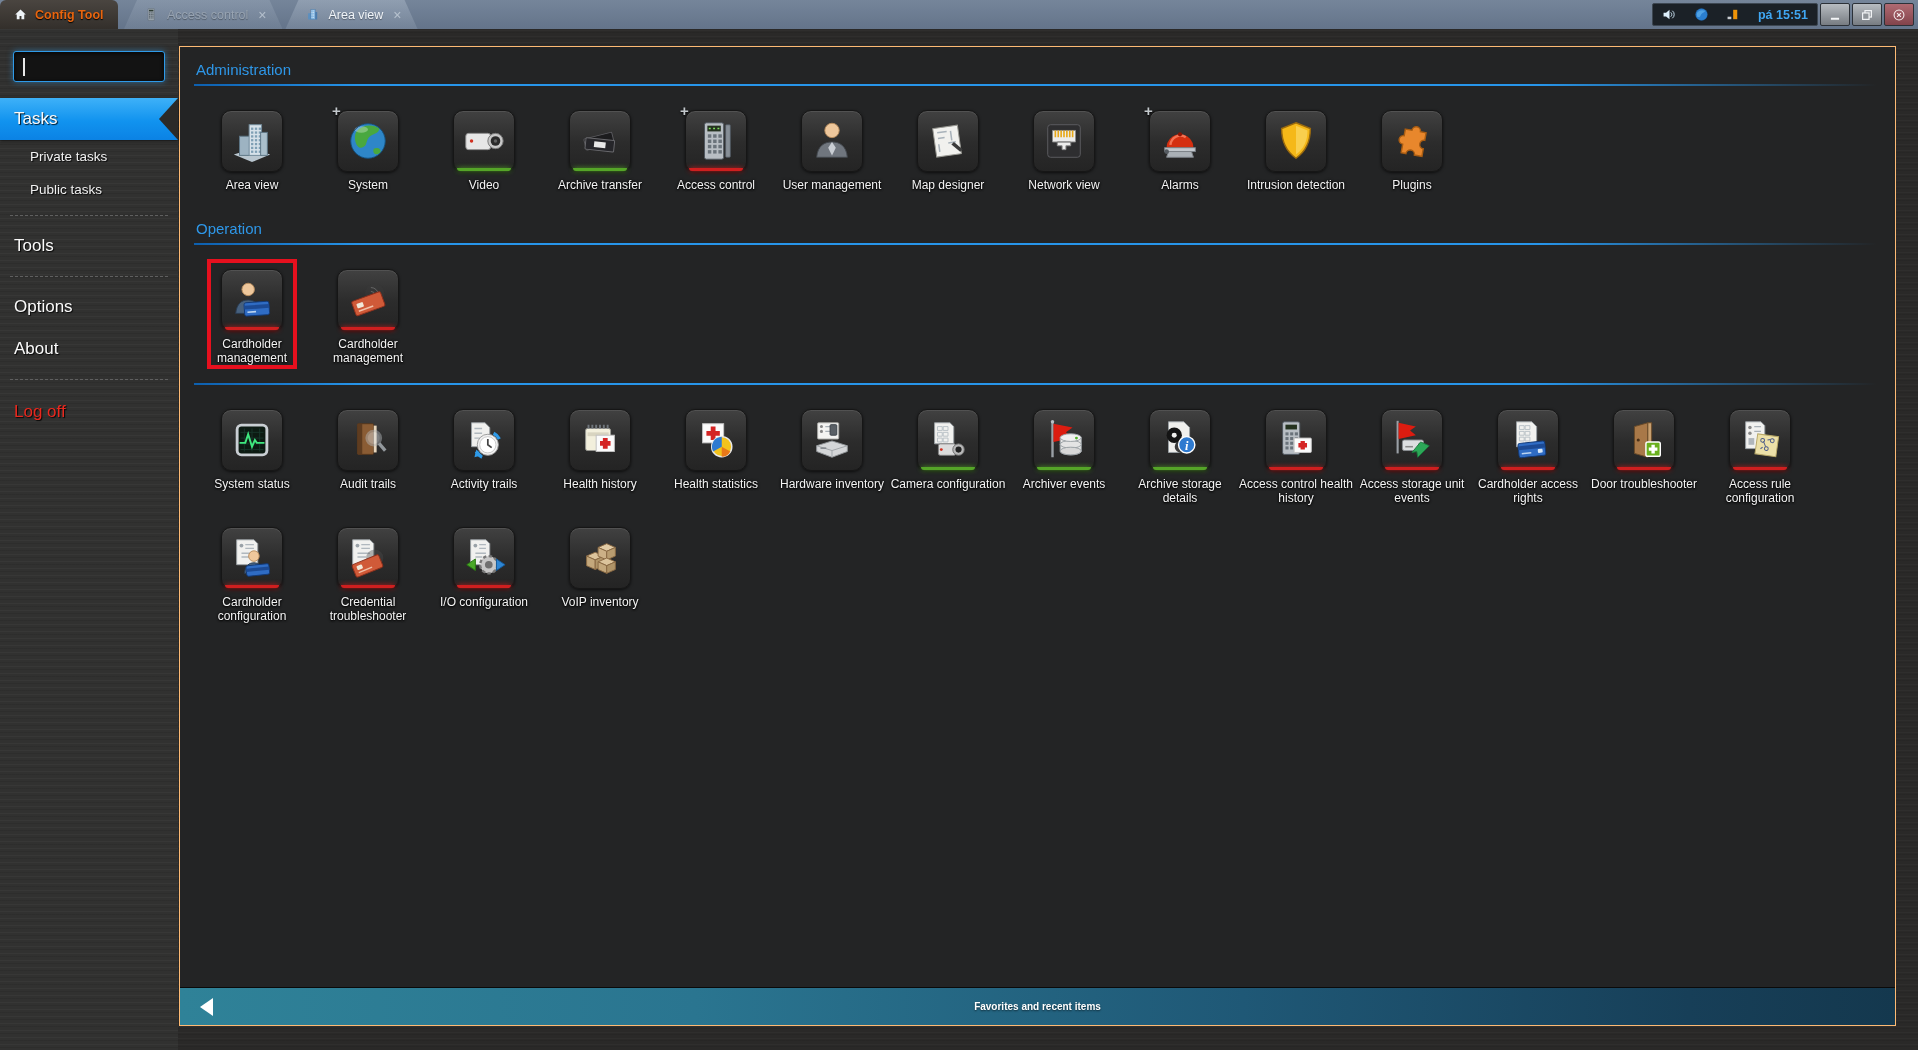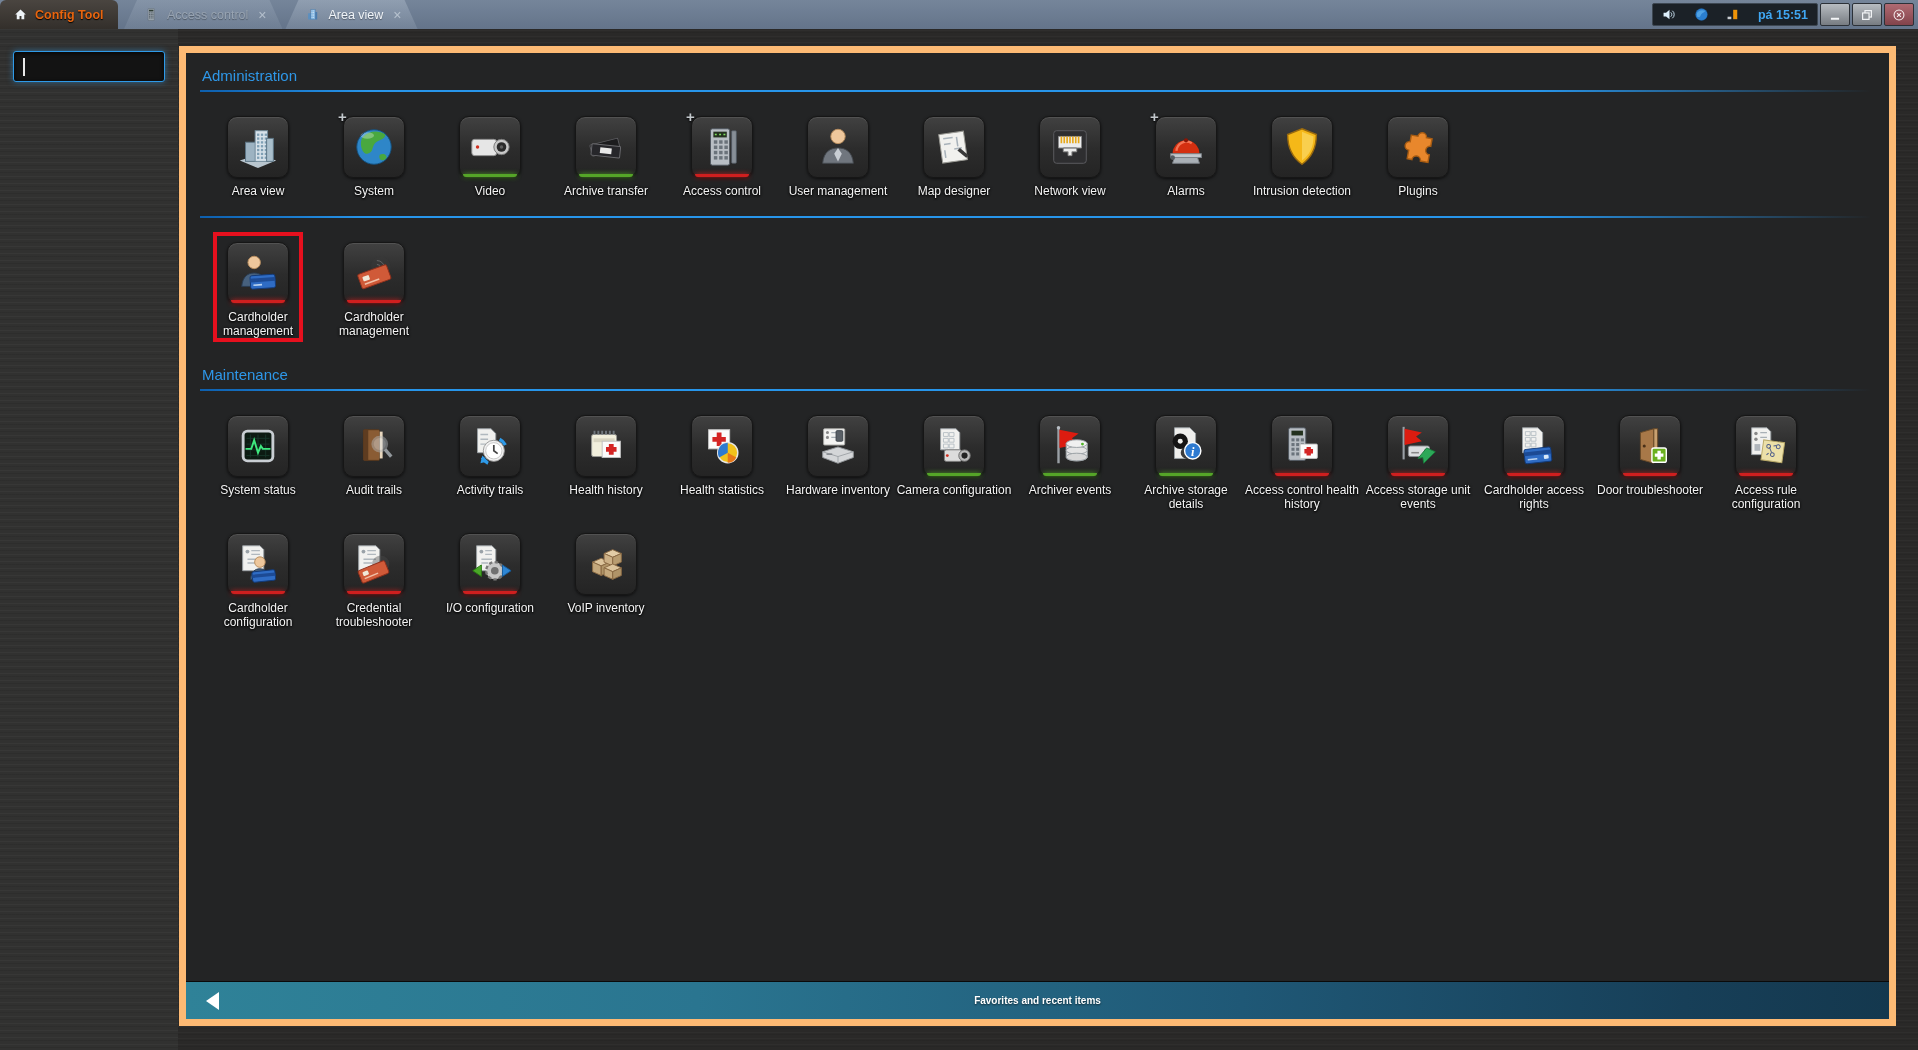--- a/index.html
+++ b/index.html
@@ -88,21 +88,21 @@
     content:""; position:absolute; right:0; top:0; width:0; height:0;
     border-top:21px solid transparent; border-bottom:21px solid transparent;
     border-right:19px solid #2b2a28;
   }
   .nav-divider { border-top:1px dashed #606060; margin:9px 10px; }
   .nav-item.logoff { color:#e8281e; font-size:17px; padding:13px 14px; }
 
   
   .panel {
     position:absolute; left:179px; top:46px; width:1717px; height:980px;
-    background:#232425; border:7px solid #fdba74;
+    background:#232425; border:1px solid #fdba74;
     display:flex; flex-direction:column;
   }
   .sections { flex:1; padding:4px 18px 0 14px; overflow:hidden; }
   .section-title { color:#2e97e8; font-size:15px; margin:10px 0 6px 2px; }
   .section-rule {
     height:2px;
     background: linear-gradient(90deg, #0d5fae, #2795ea 10%, #2795ea 80%, rgba(39,149,234,0));
   }
   .tile-grid {
     display:flex; flex-wrap:wrap; column-gap:52px; row-gap:22px;
@@ -251,20 +251,32 @@
         </span>
       </div>
     </div>
 </div>
 
 <aside class="sidebar">
   <div class="search-wrap">
     <input type="text" placeholder="" style="">
     <span class="search-caret"></span>
   </div>
+  <nav class="nav" id="sideNav">
+      <div class="nav-item header selected">Tasks</div>
+      <div class="nav-item sub">Private tasks</div>
+      <div class="nav-item sub">Public tasks</div>
+      <div class="nav-divider"></div>
+      <div class="nav-item header">Tools</div>
+      <div class="nav-divider"></div>
+      <div class="nav-item header">Options</div>
+      <div class="nav-item header">About</div>
+      <div class="nav-divider"></div>
+      <div class="nav-item logoff">Log off</div>
+    </nav>
 </aside>
 
 <main class="panel">
   <div class="sections" id="sections">
       <div class="section">
         <div class="section-title">Administration</div>
         <div class="section-rule"></div>
         <div class="tile-grid">
           <div class="cell">
             <div class="tile "><span class="tic"><svg viewBox="0 0 48 48">
@@ -398,20 +410,21 @@
             <div class="tile "><span class="tic"><svg viewBox="0 0 48 48">
                   <g transform="rotate(10 24 24)">
                     <path d="M15 13h7a4.5 4.5 0 1 1 9 0h6v8a4.5 4.5 0 1 0 0 9v8h-8a4.5 4.5 0 1 0-9 0h-5v-9a4.5 4.5 0 1 1 0-9z" fill="#e8872c" stroke="#a85c12" stroke-width="1.5"></path>
                   </g>
                 </svg></span></div>
             <div class="tile-label">Plugins</div>
           </div>
         </div>
       </div>
       <div class="section">
+        <div class="section-title">Operation</div>
         <div class="section-rule"></div>
         <div class="tile-grid">
           <div class="cell highlighted">
             <div class="tile red"><span class="tic"><svg viewBox="0 0 48 48">
                   <circle cx="20" cy="13" r="6.5" fill="#eec79c" stroke="#b88d5e"></circle>
                   <path d="M7 38c1-10 6-14 13-14s12 4 13 14z" fill="#47617e" stroke="#2a3c52"></path>
                   <g transform="rotate(-4 30 33)">
                     <rect x="16" y="26" width="26" height="14" fill="#2f6cc4" rx="2" stroke="#123a78"></rect>
                     <rect x="16" y="29" width="26" height="4" fill="#1c4a94"></rect>
                     <path d="M19 36h9" stroke="#bcd4f0" stroke-width="1.6"></path>
@@ -427,21 +440,20 @@
                     <rect x="8" y="20" width="32" height="16" fill="#d05a38" rx="2" stroke="#90301c"></rect>
                     <rect x="12" y="24" width="7" height="5" fill="#f0e8d8" rx="1"></rect>
                     <path d="M12 32h16" stroke="#f0c0a8" stroke-width="1.6"></path>
                   </g>
                 </svg></span></div>
             <div class="tile-label">Cardholder management</div>
           </div>
         </div>
       </div>
       <div class="section">
-        <div class="section-title">Maintenance</div>
         <div class="section-rule"></div>
         <div class="tile-grid">
           <div class="cell">
             <div class="tile "><span class="tic"><svg viewBox="0 0 48 48">
                   <rect x="7" y="7" width="34" height="34" fill="#c9ced3" rx="6"></rect>
                   <rect x="10" y="10" width="28" height="28" fill="#0c1a12" rx="3"></rect>
                   <path d="M12 16h24M12 22h24M12 28h24M12 34h24M16 12v24M24 12v24M32 12v24" stroke="#17352a" stroke-width="1"></path>
                   <path d="M11 27h6l3-9 4 13 3-7 2 3h8" fill="none" stroke="#3ee87e" stroke-width="2"></path>
                 </svg></span></div>
             <div class="tile-label">System status</div>

